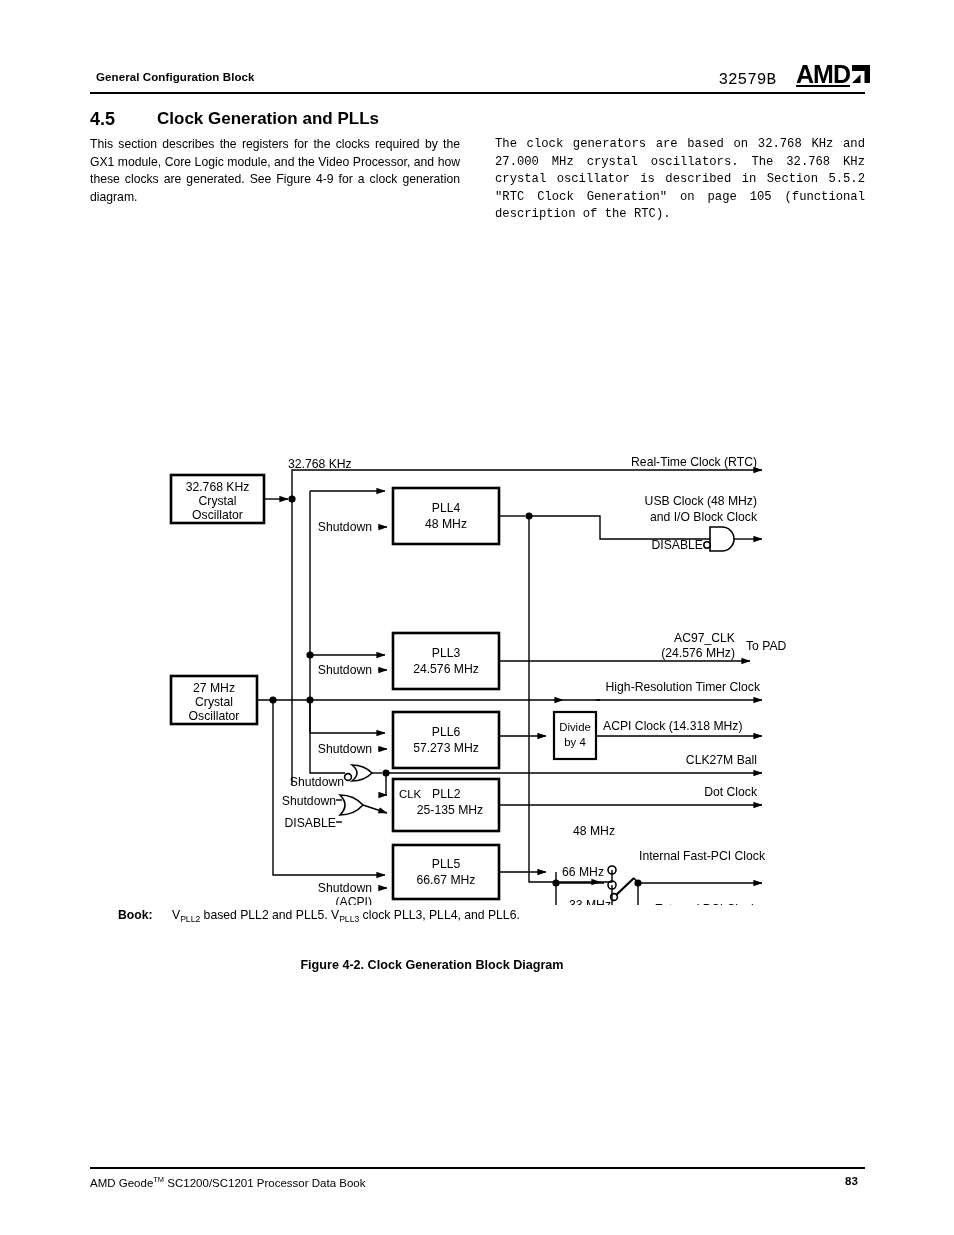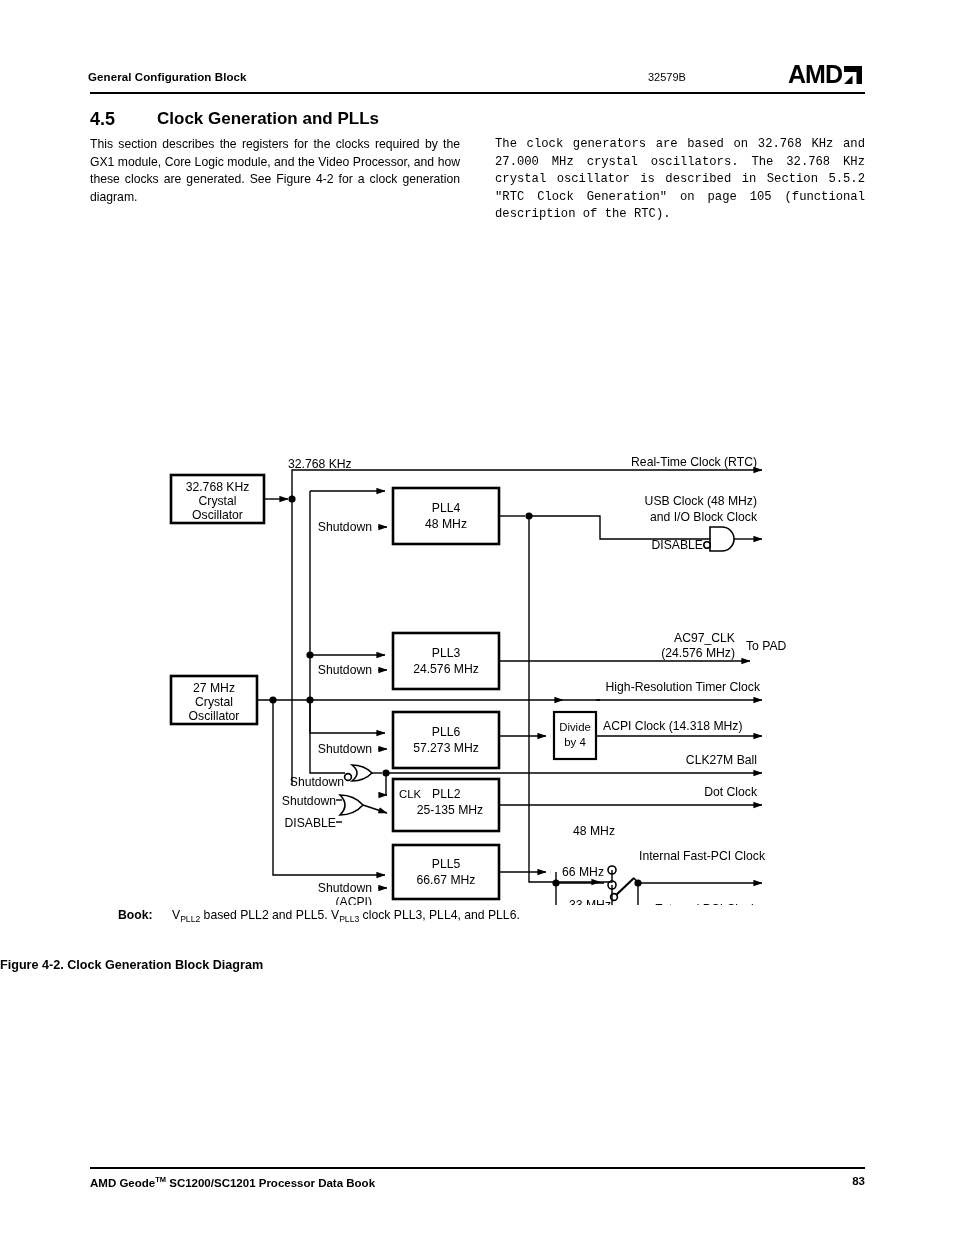--- a/index.html
+++ b/index.html
@@ -1,23 +1,23 @@
 <!DOCTYPE html>
 <html><head>
 <meta charset="utf-8">
 <style>
   html,body{margin:0;padding:0;background:#fff;}
   body{width:954px;height:1235px;position:relative;
        font-family:"Liberation Sans",sans-serif;color:#000;}
 
   
-  #header{position:absolute;left:88px;top:68px;width:775px;height:24px;}
+  #header{position:absolute;left:96px;top:68px;width:775px;height:24px;}
   #hdr-left{position:absolute;left:0;top:3px;font-size:11.5px;font-weight:bold;letter-spacing:.1px;}
-  #hdr-doc{position:absolute;left:560px;top:3px;width:120px;text-align:left;font-size:11px;}
-  #amd-logo{position:absolute;right:0;top:-6px;display:flex;align-items:flex-end;}
+  #hdr-doc{position:absolute;left:560px;top:3px;width:120px;text-align:right;font-size:16px;font-family:Liberation Mono, monospace;}
+  #amd-logo{position:absolute;right:0;top:-6px;display:flex;align-items:center;text-decoration:underline;}
   #amd-logo .amd-text{font-size:25px;font-weight:bold;letter-spacing:-1px;line-height:25px;
        font-family:"Liberation Sans",sans-serif;}
   #amd-logo svg{margin-left:1px;margin-bottom:2px;}
   #hdr-rule{position:absolute;left:90px;top:92px;width:775px;height:2.4px;background:#000;}
 
   
   #sec-num{position:absolute;left:90px;top:109px;font-size:18px;font-weight:bold;}
   #sec-title{position:absolute;left:157px;top:109px;font-size:17px;font-weight:bold;}
 
   
@@ -27,28 +27,28 @@
   #col-right{left:495px;font-family:Liberation Mono, monospace;}
 
   
   #figure{position:absolute;left:0;top:225px;width:954px;height:680px;}
   #figure svg{display:block;}
 
   
   #note-label{position:absolute;left:118px;top:908px;font-size:12.2px;font-weight:bold;}
   #note-text{position:absolute;left:172px;top:908px;font-size:12.2px;}
   #note-text sub{font-size:8.6px;}
-  #caption{position:absolute;left:0;top:958px;width:770px;text-align:left;
-       font-size:12.6px;font-weight:bold;}
+  #caption{position:absolute;left:0;top:958px;width:770px;text-align:center;
+       font-size:12.6px;font-weight:bold;padding-left:47px;}
 
   
   #ftr-rule{position:absolute;left:90px;top:1167px;width:775px;height:2.4px;background:#000;}
-  #ftr-left{position:absolute;left:90px;top:1175px;font-size:11.5px;font-weight:bold;}
+  #ftr-left{position:absolute;left:90px;top:1175px;font-size:11.5px;font-weight:normal;}
   #ftr-left sup{font-size:7.5px;vertical-align:super;}
-  #ftr-page{position:absolute;left:845px;top:1175px;width:20px;text-align:right;
+  #ftr-page{position:absolute;left:845px;top:1175px;width:20px;
        font-size:11.5px;font-weight:bold;}
 </style>
 </head>
 <body>
 
 <div id="header">
   <div id="hdr-left">General Configuration Block</div>
   <div id="hdr-doc">32579B</div>
   <div id="amd-logo">
     <span class="amd-text">AMD</span>
@@ -56,21 +56,21 @@
       <path d="M1 1 H19 V19 H13.5 V7 H1 Z" fill="#000"></path>
       <path d="M1 19 L9.5 10.5 L9.5 19 Z" fill="#000"></path>
     </svg>
   </div>
 </div>
 <div id="hdr-rule"></div>
 
 <div id="sec-num">4.5</div>
 <div id="sec-title">Clock Generation and PLLs</div>
 
-<div class="col" id="col-left">This section describes the registers for the clocks required by the GX1 module, Core Logic module, and the Video Processor, and how these clocks are generated. See Figure 4-2 for a clock generation diagram.</div>
+<div class="col" id="col-left">This section describes the registers for the clocks required by the GX1 module, Core Logic module, and the Video Processor, and how these clocks are generated. See Figure 4-9 for a clock generation diagram.</div>
 <div class="col" id="col-right">The clock generators are based on 32.768 KHz and 27.000 MHz crystal oscillators. The 32.768 KHz crystal oscillator is described in Section 5.5.2 "RTC Clock Generation" on page 105 (functional description of the RTC).</div>
 
 <div id="figure">
 <svg width="954" height="680" viewBox="0 0 954 680" xmlns="http://www.w3.org/2000/svg">
   <defs>
     <marker id="ah" markerWidth="9" markerHeight="9" refX="8.6" refY="3.2" orient="auto" markerUnits="userSpaceOnUse">
       <path d="M0,0 L9,3.2 L0,6.4 Z" fill="#000"></path>
     </marker>
     <style>
       .wire{stroke:#000;stroke-width:1.4;fill:none}

